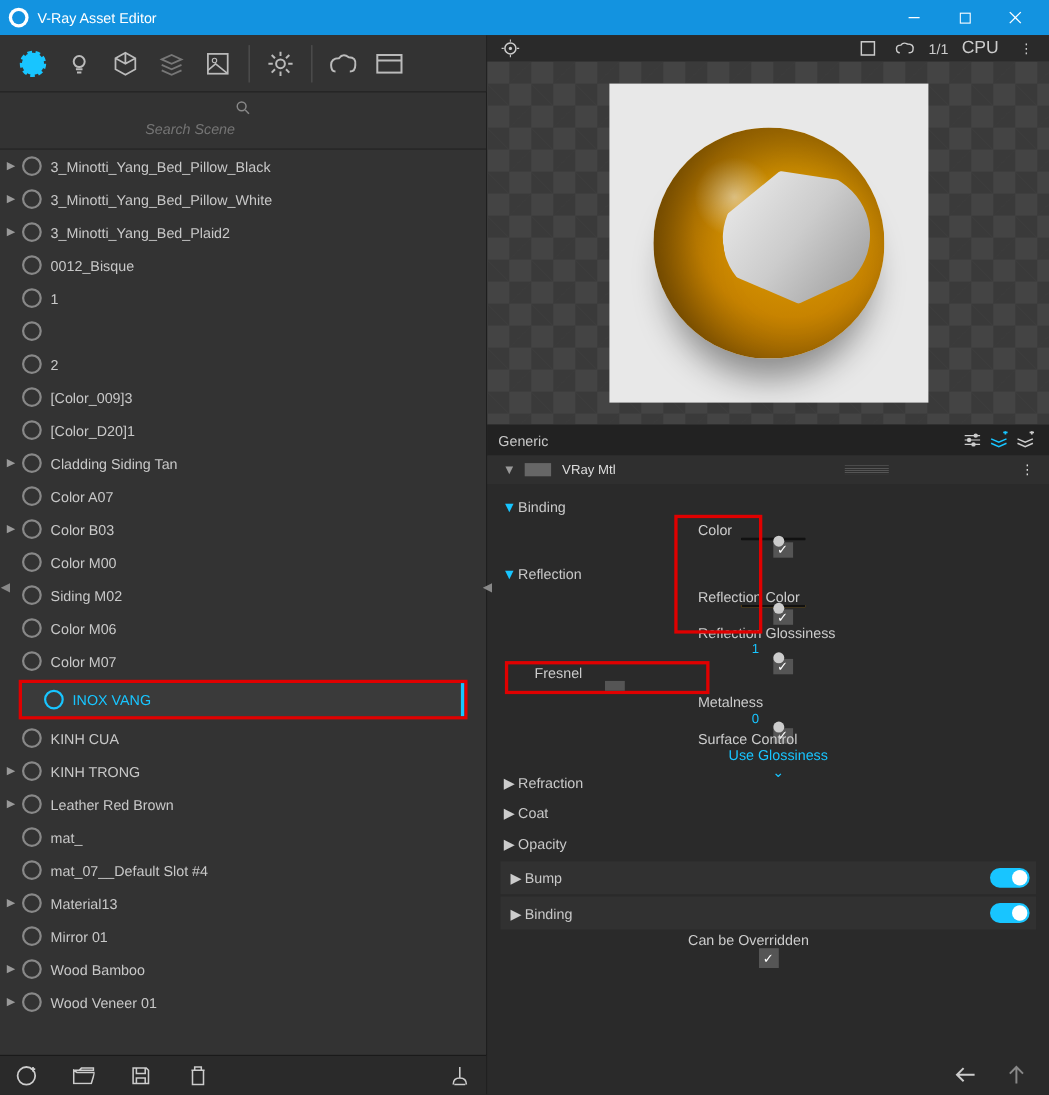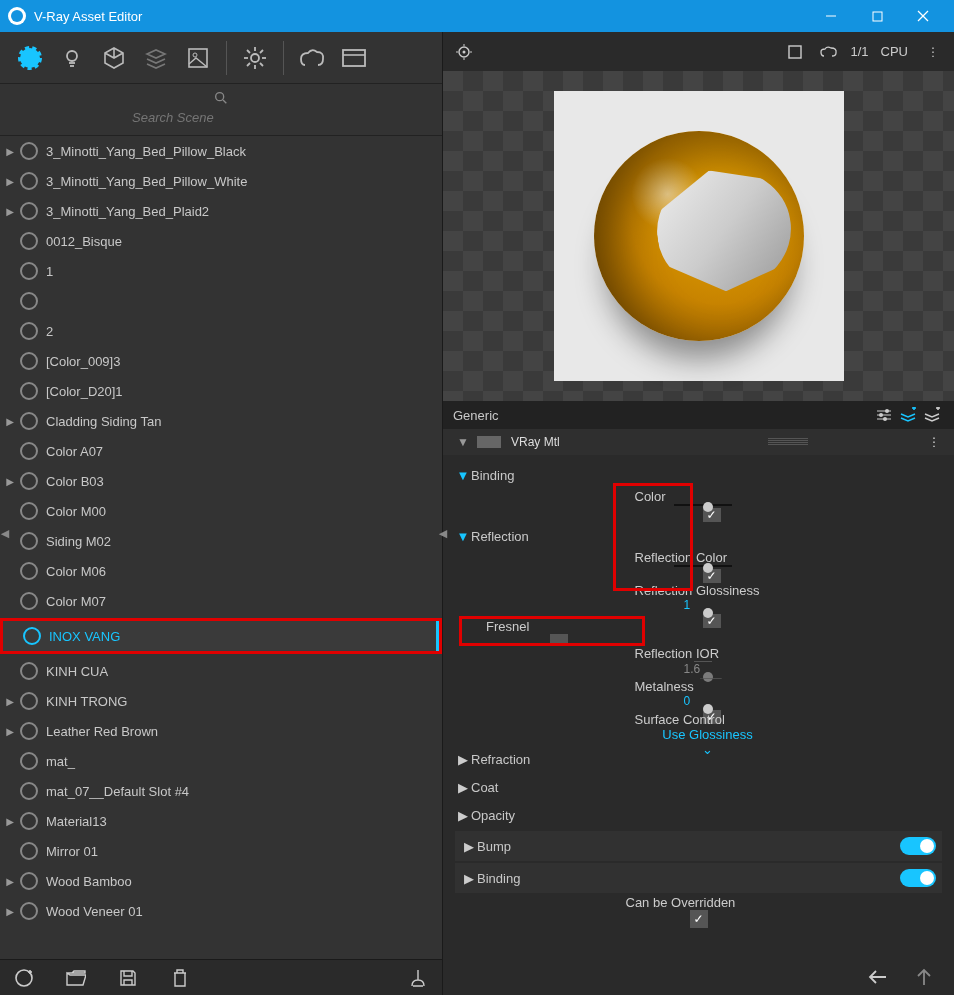--- a/index.html
+++ b/index.html
@@ -20,21 +20,21 @@
 .search input { background: transparent; border: none; outline: none; color: #999; font-size: 13px; font-style: italic; padding: 4px 8px; flex:1; }
 .mat-list { flex: 1; overflow-y: auto; }
 .mat-item { height: 30px; display: flex; align-items: center; font-size: 13px; color: #c8c8c8; cursor: pointer; }
 .mat-item.selected { background: #3a3a3a; color: #18c5ff; border-right: 3px solid #18c5ff; }
 .expand { width: 20px; display: flex; justify-content: center; color: #999; font-size: 10px; text-align:center;}
 .mat-icon { width: 18px; height: 18px; border: 2px solid #888; border-radius: 50%; margin-right: 8px; flex-shrink:0;}
 .mat-item.selected .mat-icon { border-color: #18c5ff; }
 .redbox { border: 3px solid #e00000; }
 
 .right-panel { flex: 1; background: #2a2a2a; display: flex; flex-direction: column; position:relative; }
-.preview-tb { height: 39px; display: flex; align-items: center; padding: 0 8px; gap: 8px; color:#ccc; font-size:12px; background:#2a2a2a; }
+.preview-tb { height: 24px; display: flex; align-items: center; padding: 0 8px; gap: 8px; color:#ccc; font-size:12px; background:#2a2a2a; }
 .preview-tb .spacer { flex: 1; }
 .preview-tb .pt-btn { width:26px; height:26px; display:flex; align-items:center; justify-content:center; cursor:pointer;}
 .preview-area { height: 330px; display: flex; align-items: center; justify-content: center;
   background-color:#444;
   background-image: linear-gradient(45deg,#3a3a3a 25%,transparent 25%),linear-gradient(-45deg,#3a3a3a 25%,transparent 25%),linear-gradient(45deg,transparent 75%,#3a3a3a 75%),linear-gradient(-45deg,transparent 75%,#3a3a3a 75%);
   background-size:40px 40px; background-position:0 0,0 20px,20px -20px,-20px 0px;
 }
 .preview-render { width: 290px; height: 290px; background:#e8e8e8; display:flex; align-items:center; justify-content:center; position:relative;}
 .ball { width:210px; height:210px; border-radius:50%;
   background: radial-gradient(circle at 35% 30%, #fff8 0%, #fff0 18%),
@@ -256,21 +256,21 @@
         <div class="mat-item">
           <span class="expand"></span>
           <span class="mat-icon"></span>
           <span>Color M06</span>
         </div>
         <div class="mat-item">
           <span class="expand"></span>
           <span class="mat-icon"></span>
           <span>Color M07</span>
         </div>
-        <div class="redbox" style="margin: 2px 0px;">
+        <div class="redbox" style="margin: 2px 17px;">
           <div class="mat-item selected">
             <span class="expand"></span>
             <span class="mat-icon"></span>
             <span>INOX VANG</span>
           </div>
         </div>
         <div class="mat-item">
           <span class="expand"></span>
           <span class="mat-icon"></span>
           <span>KINH CUA</span>
@@ -366,21 +366,21 @@
           <svg width="14" height="14">
             <rect x="1" y="1" width="12" height="12" fill="none" stroke="#ccc" stroke-width="1.4"></rect>
           </svg>
         </div>
       <div class="pt-btn">
           <svg width="20" height="16">
             <path d="M5 12 Q2 12 2 8 Q2 5 6 5 Q8 2 12 4 Q18 4 17 9 Q17 12 13 12" fill="none" stroke="#ccc" stroke-width="1.3"></path>
           </svg>
         </div>
       <span style="font-size:13px;">1/1</span>
-      <span style="font-size:13px;margin:10px 4px;">CPU</span>
+      <span style="font-size:16px;margin:10px 4px;">CPU</span>
       <div class="pt-btn">⋮</div>
     </div>
     <div class="preview-area">
       <div class="preview-render">
         <div class="ball"></div>
       </div>
     </div>
     <div class="section-hdr">
       <span>Generic</span>
       <div class="spacer"></div>
@@ -464,32 +464,20 @@
             </div>
           </div>
         <div class="texbtn"></div>
         <div class="chk">✓</div>
       </div>
       <div class="prop-row redbox" style="margin-left:4px;width:186px;height:30px;padding-left:14px;">
         <span class="plabel">Fresnel</span>
         <div class="chk" style="margin-left:0;background:#555;"></div>
       </div>
       <div class="prop-row">
-        <span class="plabel">Reflection IOR</span>
-        <div class="chk" style="margin:0 10px 0 0;"></div>
-        <span class="valtxt dim">1.6</span>
-        <div class="slider" style="opacity:.5;">
-            <div class="track">
-              <div class="thumb" style="left:20%"></div>
-            </div>
-          </div>
-        <div class="texbtn" style="opacity:.5;"></div>
-        <div class="chk" style="opacity:.5;"></div>
-      </div>
-      <div class="prop-row">
         <span class="plabel">Metalness</span>
         <span class="valtxt">0</span>
         <div class="slider">
             <div class="track">
               <div class="thumb" style="left:0%"></div>
             </div>
           </div>
         <div class="texbtn"></div>
         <div class="chk">✓</div>
       </div>

